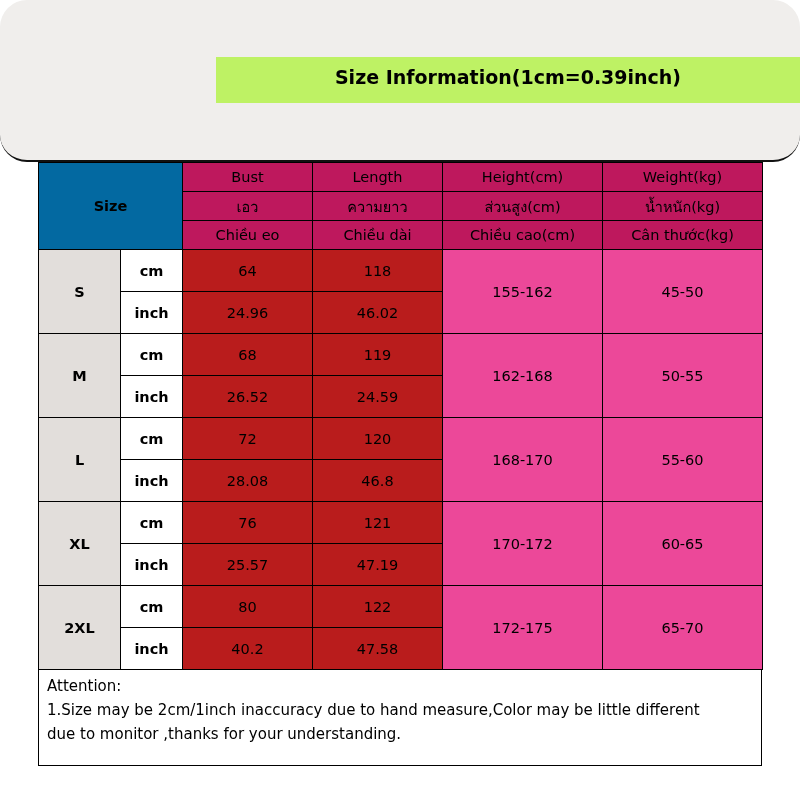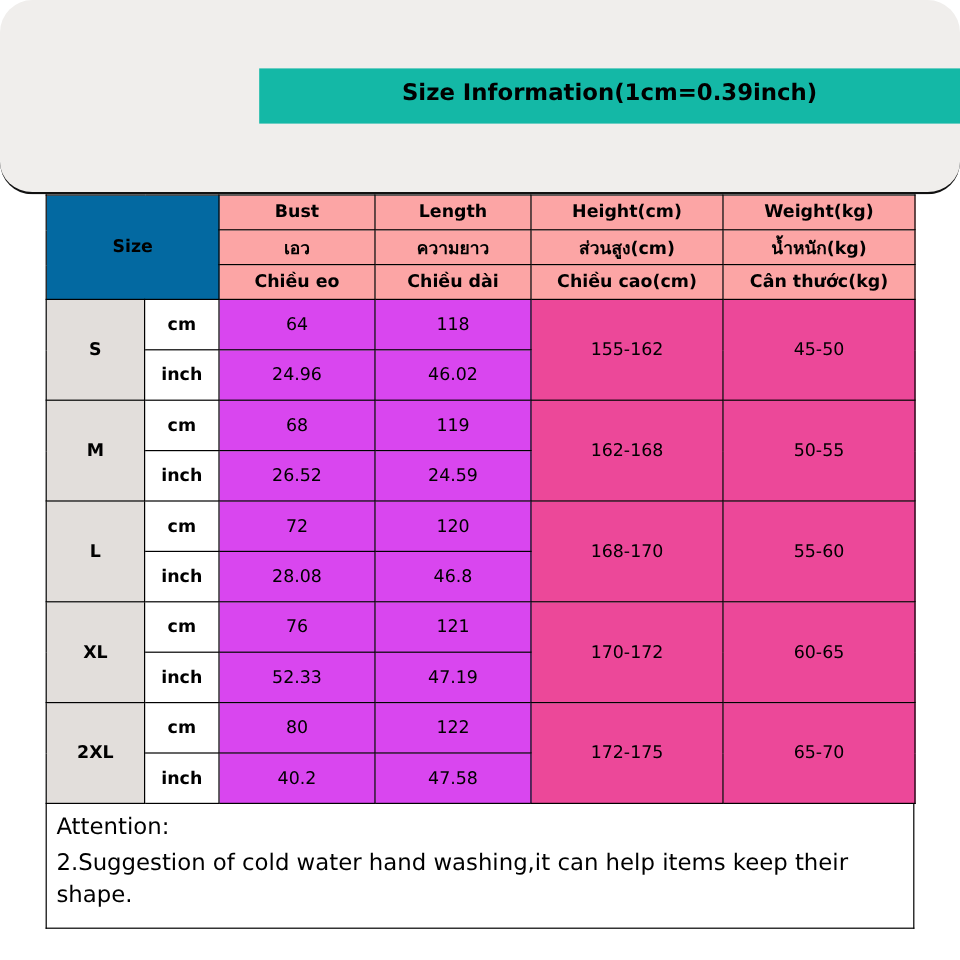--- a/index.html
+++ b/index.html
@@ -88,21 +88,21 @@
     top: 26px;
     font-size: 9px;
     letter-spacing: 2px;
     color: #6a6058;
     writing-mode: vertical-rl;
     transform: rotate(180deg);
     font-family: "Liberation Sans", sans-serif;
   }
   .title-block {
     flex: 1;
-    background: #14b8a6;
+    background: #bef264;
     display: flex;
     flex-direction: column;
     align-items: center;
     justify-content: center;
     padding: 6px 10px 10px 10px;
     box-sizing: border-box;
   }
   .title-line {
     font-weight: bold;
     font-size: 19px;
@@ -122,43 +122,43 @@
   table.size-table td, table.size-table th {
     border: 1px solid #000;
     text-align: center;
     vertical-align: middle;
     font-size: 14.5px;
     font-family: "DejaVu Sans", sans-serif;
     padding: 2px 2px;
     color: #000;
   }
   .hdr-cell {
-    background: #fca5a5;
-    font-weight: bold;
+    background: #be185d;
+    font-weight: normal;
     height: 24px;
   }
   .size-corner {
     background: #0369a1;
     font-weight: bold;
     font-size: 24px;
   }
   .size-label {
     background: #e2dedb;
     font-weight: bold;
     font-size: 16px;
     width: 82px;
   }
   .unit-cell {
     background: #ffffff;
     font-weight: bold;
     font-size: 14px;
     width: 62px;
   }
   .val-cell {
-    background: #d946ef;
+    background: #b91c1c;
     height: 37px;
   }
   .span-cell {
     background: #ec4899;
   }
 
   
   col.c-size    { width: 82px; }
   col.c-unit    { width: 62px; }
   col.c-bust    { width: 130px; }
@@ -172,21 +172,21 @@
     margin: 0 0 0 38px;
     border: 1px solid #000;
     border-top: none;
     box-sizing: border-box;
     padding: 6px 8px 10px 8px;
     background: #fff;
     min-height: 96px;
   }
   .attention p {
     margin: 0 0 2px 0;
-    font-size: 19px;
+    font-size: 15px;
     line-height: 1.45;
     font-family: "DejaVu Sans", sans-serif;
     color: #000;
   }
 </style>
 </head>
 <body>
 
 <div class="page">
 
@@ -282,21 +282,21 @@
       <tr>
         <td class="size-label" rowspan="2">XL</td>
         <td class="unit-cell">cm</td>
         <td class="val-cell">76</td>
         <td class="val-cell">121</td>
         <td class="span-cell" rowspan="2">170-172</td>
         <td class="span-cell" rowspan="2">60-65</td>
       </tr>
       <tr>
         <td class="unit-cell">inch</td>
-        <td class="val-cell">52.33</td>
+        <td class="val-cell">25.57</td>
         <td class="val-cell">47.19</td>
       </tr>
 
       <tr>
         <td class="size-label" rowspan="2">2XL</td>
         <td class="unit-cell">cm</td>
         <td class="val-cell">80</td>
         <td class="val-cell">122</td>
         <td class="span-cell" rowspan="2">172-175</td>
         <td class="span-cell" rowspan="2">65-70</td>
@@ -304,16 +304,17 @@
       <tr>
         <td class="unit-cell">inch</td>
         <td class="val-cell">40.2</td>
         <td class="val-cell">47.58</td>
       </tr>
     </tbody>
   </table>
 
   <div class="attention">
     <p>Attention:</p>
-    <p>2.Suggestion of cold water hand washing,it can help items keep their shape.</p>
+    <p>1.Size may be 2cm/1inch inaccuracy due to hand measure,Color may be little different</p>
+    <p>due to monitor ,thanks for your understanding.</p>
   </div>
 
 </div>
 
 </body></html>

